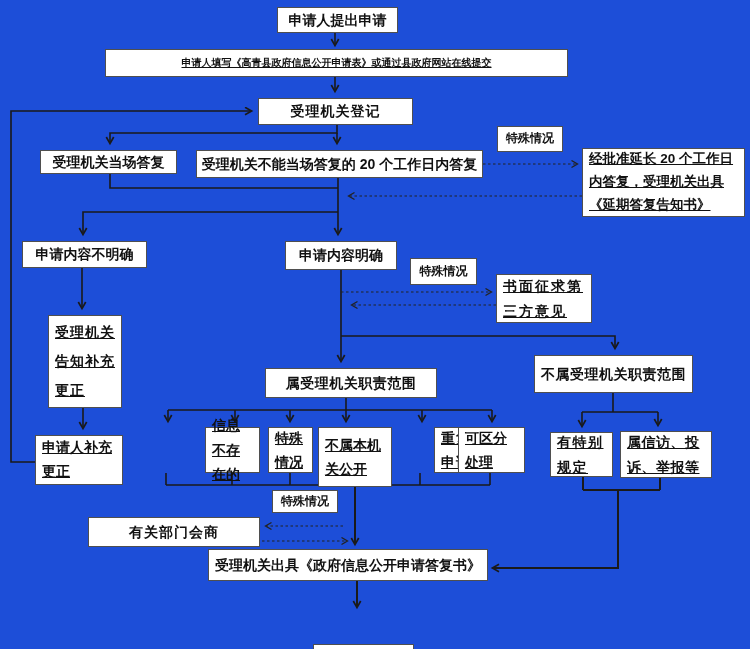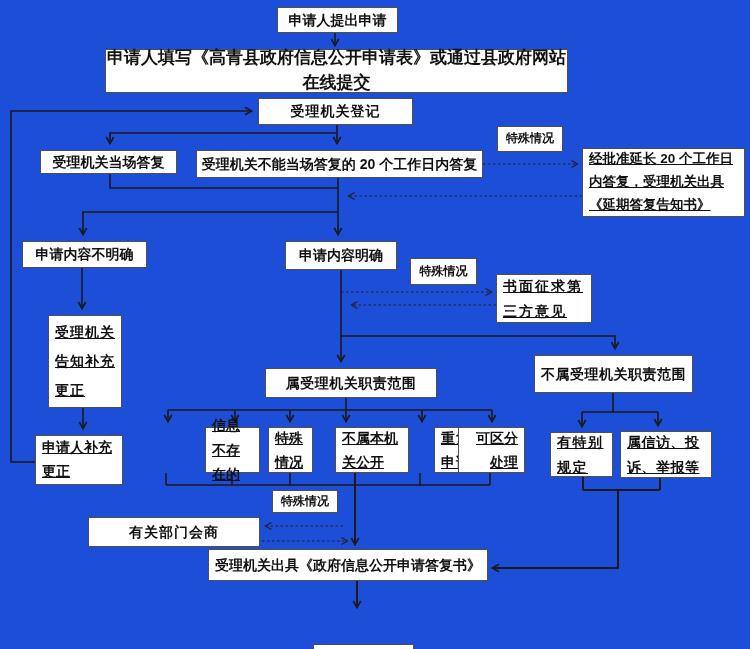--- a/index.html
+++ b/index.html
@@ -13,40 +13,40 @@
     position:absolute;box-sizing:border-box;
     border:1px solid #4f4f4f;background:#fff;
     display:flex;align-items:center;justify-content:center;
     text-align:center;font-weight:bold;font-size:14px;line-height:1.45;
     white-space:normal;
   }
   .lbl{font-size:12px;}
   .la{justify-content:flex-start;text-align:left;padding:16px 6px;text-decoration:underline;}
   
   .n-apply        {left:277px;top:7px;  width:121px;height:26px;}
-  .n-fill         {left:105px;top:49px; width:463px;height:44px;font-size:17px;}
+  .n-fill         {left:105px;top:49px; width:463px;height:28px;font-size:10px;text-decoration:underline;}
   .n-register     {left:258px;top:98px; width:155px;height:27px;letter-spacing:1px;}
   .n-onsite       {left:40px; top:150px;width:137px;height:24px;}
   .n-notonsite    {left:196px;top:150px;width:287px;height:28px;}
   .n-sc1          {left:497px;top:126px;width:66px; height:26px;}
   .n-extend       {left:582px;top:148px;width:163px;height:69px;font-size:13.5px;line-height:1.7;}
   .n-unclear      {left:22px; top:241px;width:125px;height:27px;}
   .n-clear        {left:285px;top:241px;width:112px;height:29px;}
   .n-sc2          {left:410px;top:258px;width:67px; height:27px;}
   .n-third        {left:496px;top:274px;width:96px; height:49px;letter-spacing:2px;line-height:1.75;}
   .n-notify       {left:48px; top:315px;width:74px; height:93px;line-height:2.05;letter-spacing:1px;}
   .n-applsupp     {left:35px; top:435px;width:88px; height:50px;line-height:1.7;}
   .n-inscope      {left:265px;top:368px;width:172px;height:30px;letter-spacing:0.5px;}
   .n-outscope     {left:534px;top:355px;width:159px;height:38px;letter-spacing:0.5px;}
   .n-already      {left:135px;top:427px;width:62px; height:46px;line-height:1.75;}
   .n-notexist     {left:205px;top:427px;width:55px; height:46px;line-height:1.75;}
   .n-canpub       {left:268px;top:427px;width:45px; height:46px;line-height:1.75;}
-  .n-notorg       {left:318px;top:427px;width:74px; height:46px;line-height:1.75;margin-left:17px;}
+  .n-notorg       {left:318px;top:427px;width:74px; height:60px;line-height:1.75;}
   .n-repeat       {left:398px;top:427px;width:45px; height:46px;line-height:1.75;letter-spacing:1px;margin-left:36px;}
-  .n-separable    {left:458px;top:427px;width:67px; height:46px;line-height:1.75;text-align:right;}
+  .n-separable    {left:458px;top:427px;width:67px; height:46px;line-height:1.75;}
   .n-specrule     {left:550px;top:432px;width:63px; height:45px;line-height:1.75;letter-spacing:1.5px;}
   .n-petition     {left:620px;top:431px;width:92px; height:47px;line-height:1.75;letter-spacing:0.5px;}
   .n-sc3          {left:272px;top:490px;width:66px; height:23px;}
   .n-consult      {left:88px; top:517px;width:172px;height:30px;letter-spacing:1px;}
   .n-issue        {left:208px;top:549px;width:280px;height:32px;}
   .n-sign         {left:313px;top:612px;width:101px; height:28px;margin-top:32px;}
 </style>
 </head>
 <body>
 

